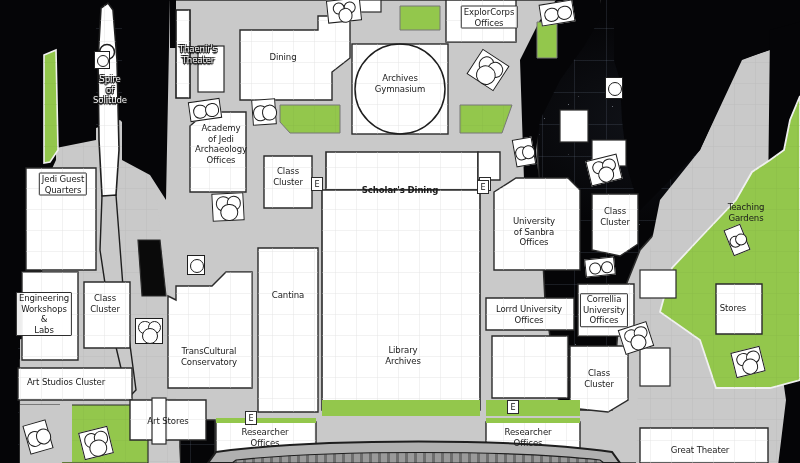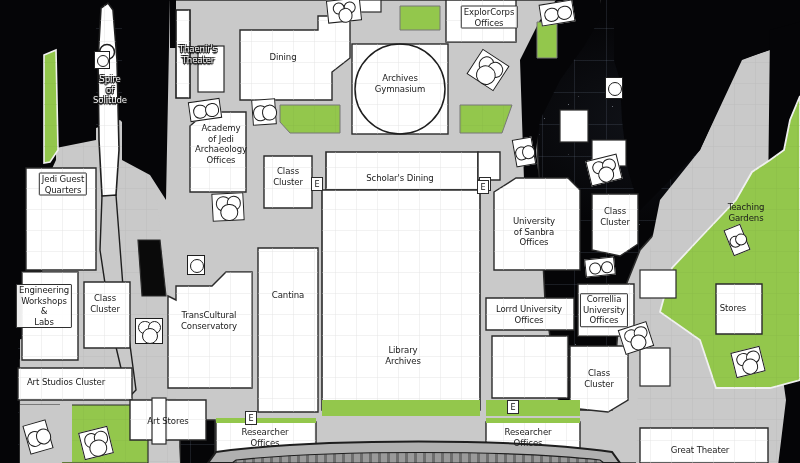--- a/index.html
+++ b/index.html
@@ -592,36 +592,36 @@
       <div class="lbl onplaza" style="left: 489px; top: 17px;">ExplorCorps
 Offices</div>
       <div class="lbl plain" style="left: 221px; top: 144px;">Academy
 of Jedi
 Archaeology
 Offices</div>
       <div class="lbl onplaza" style="left: 63px; top: 184px;">Jedi Guest
 Quarters</div>
       <div class="lbl plain" style="left: 288px; top: 176px;">Class
 Cluster</div>
-      <div class="lbl plain" style="left: 400px; top: 178px;">Scholar's Dining</div>
+      <div class="lbl plain" style="left: 400px; top: 190px; font-weight: bold;">Scholar's Dining</div>
       <div class="lbl plain" style="left: 534px; top: 232px;">University
 of Sanbra
 Offices</div>
       <div class="lbl plain" style="left: 615px; top: 216px;">Class
 Cluster</div>
       <div class="lbl plain" style="left: 746px; top: 212px;">Teaching
 Gardens</div>
-      <div class="lbl onplaza" style="left: 44px; top: 306px;">Engineering
+      <div class="lbl onplaza" style="left: 44px; top: 314px;">Engineering
 Workshops
 &amp;
 Labs</div>
       <div class="lbl plain" style="left: 105px; top: 303px;">Class
 Cluster</div>
       <div class="lbl plain" style="left: 288px; top: 295px;">Cantina</div>
-      <div class="lbl plain" style="left: 209px; top: 320px;">TransCultural
+      <div class="lbl plain" style="left: 209px; top: 356px;">TransCultural
 Conservatory</div>
       <div class="lbl plain" style="left: 403px; top: 355px;">Library
 Archives</div>
       <div class="lbl plain" style="left: 529px; top: 314px;">Lorrd University
 Offices</div>
       <div class="lbl onplaza" style="left: 604px; top: 310px;">Correllia
 University
 Offices</div>
       <div class="lbl plain" style="left: 733px; top: 308px;">Stores</div>
       <div class="lbl plain" style="left: 66px; top: 382px;">Art Studios Cluster</div>

